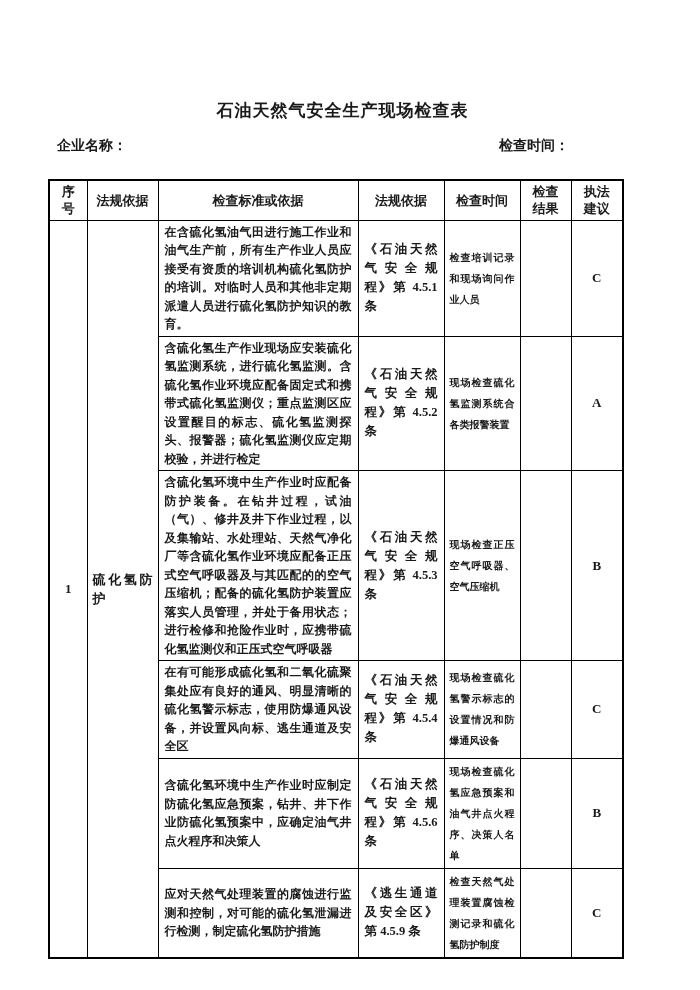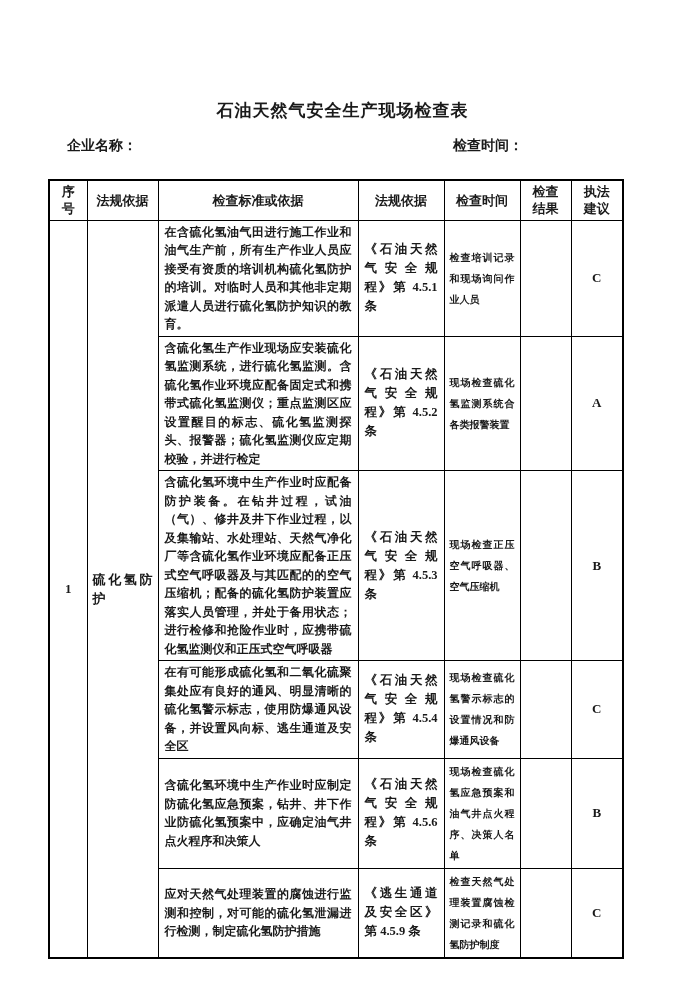--- a/index.html
+++ b/index.html
@@ -21,22 +21,22 @@
     letter-spacing: 1px;
     margin-bottom: 15px;
   }
   .meta-row {
     display: flex;
     align-items: baseline;
     font-size: 14px;
     font-weight: bold;
     margin-bottom: 12px;
   }
-  .meta-company { margin-left: 19px; }
-  .meta-time  { margin-left: auto; margin-right: 114px; }
+  .meta-company { margin-left: 9px; }
+  .meta-time  { margin-left: auto; margin-right: 68px; }
 
   table.check-table {
     border-collapse: collapse;
     table-layout: fixed;
     width: 575px;
     border: 2px solid #000;
     margin-top: 24px;
   }
   .check-table th, .check-table td {
     border: 1px solid #000;

